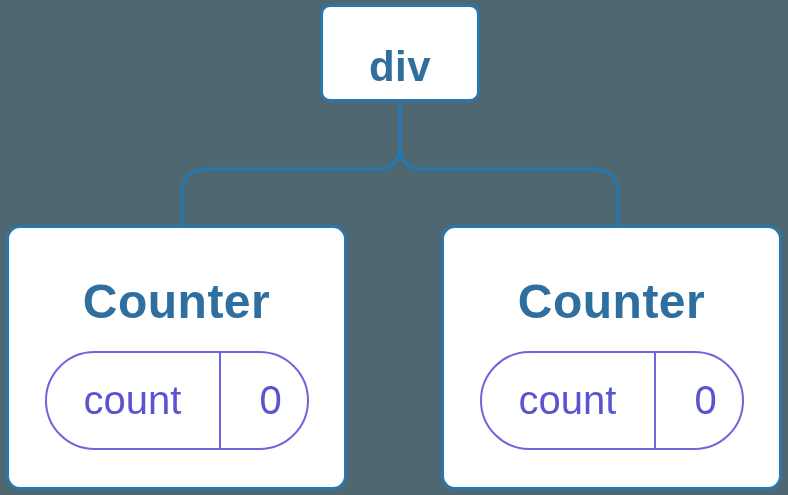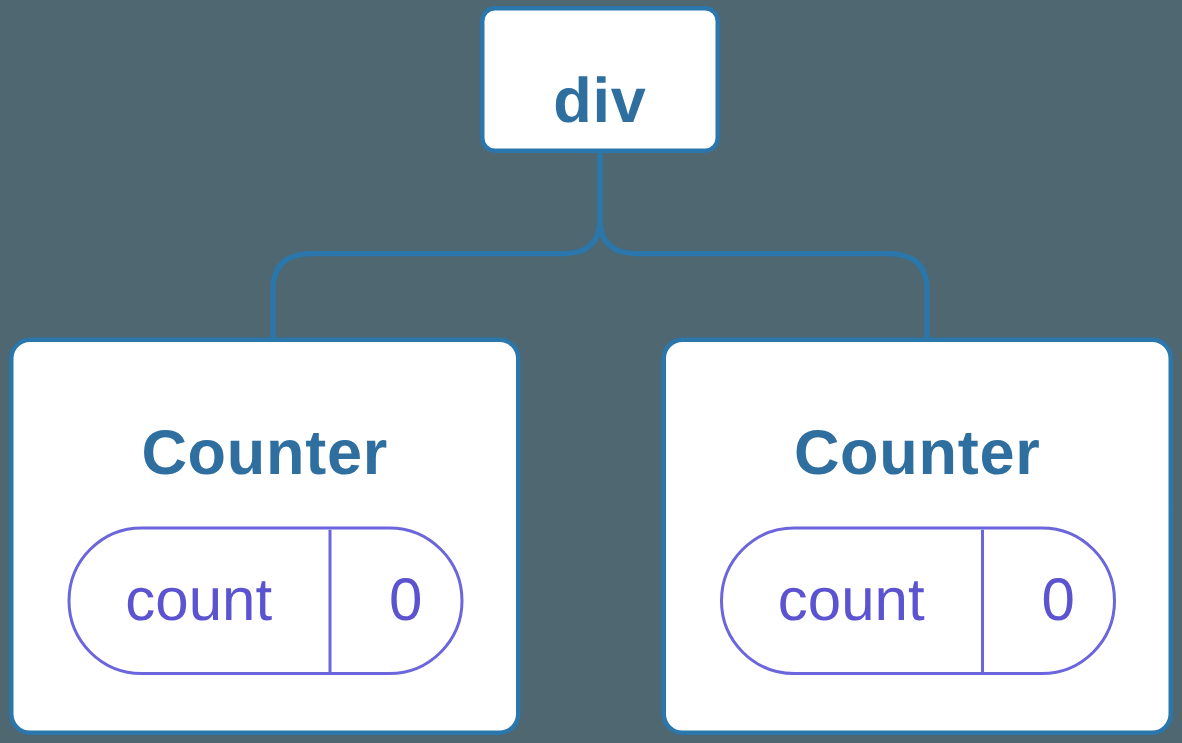--- a/index.html
+++ b/index.html
@@ -60,21 +60,21 @@
   }
   .node-counter.pos-left  { left: 6px; }
   .node-counter.pos-right { left: 441px; }
   .counter-title {
     position: absolute;
     left: 0;
     top: 50px;
     width: 100%;
     text-align: center;
     color: var(--node-text, #2f6f9f);
-    font-size: 42px;
+    font-size: 48px;
     font-weight: 600;
     line-height: 48px;
     letter-spacing: 0.5px;
   }
   .state-pill {
     position: absolute;
     left: 50%;
     transform: translateX(-50%);
     top: 123px;
     width: 264px;

